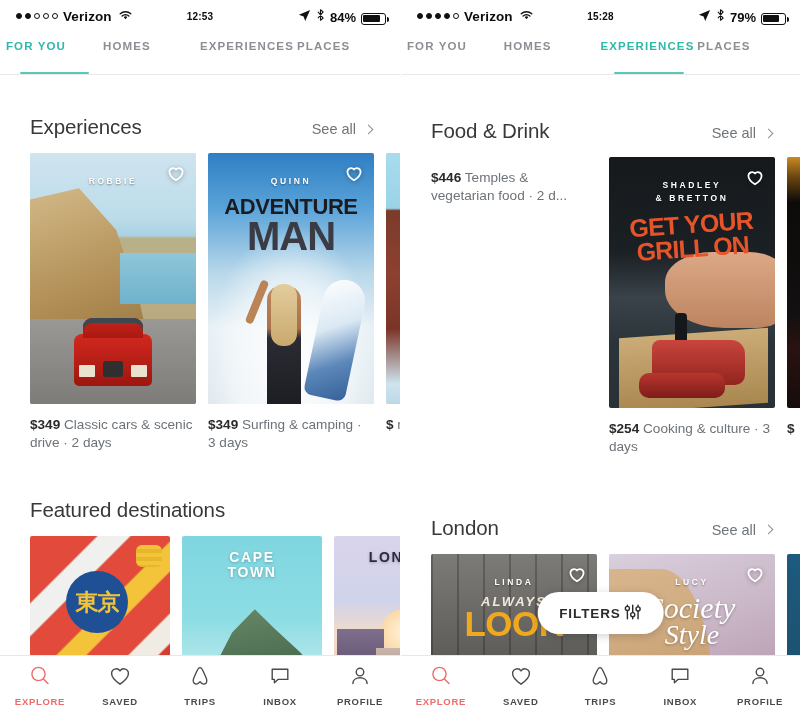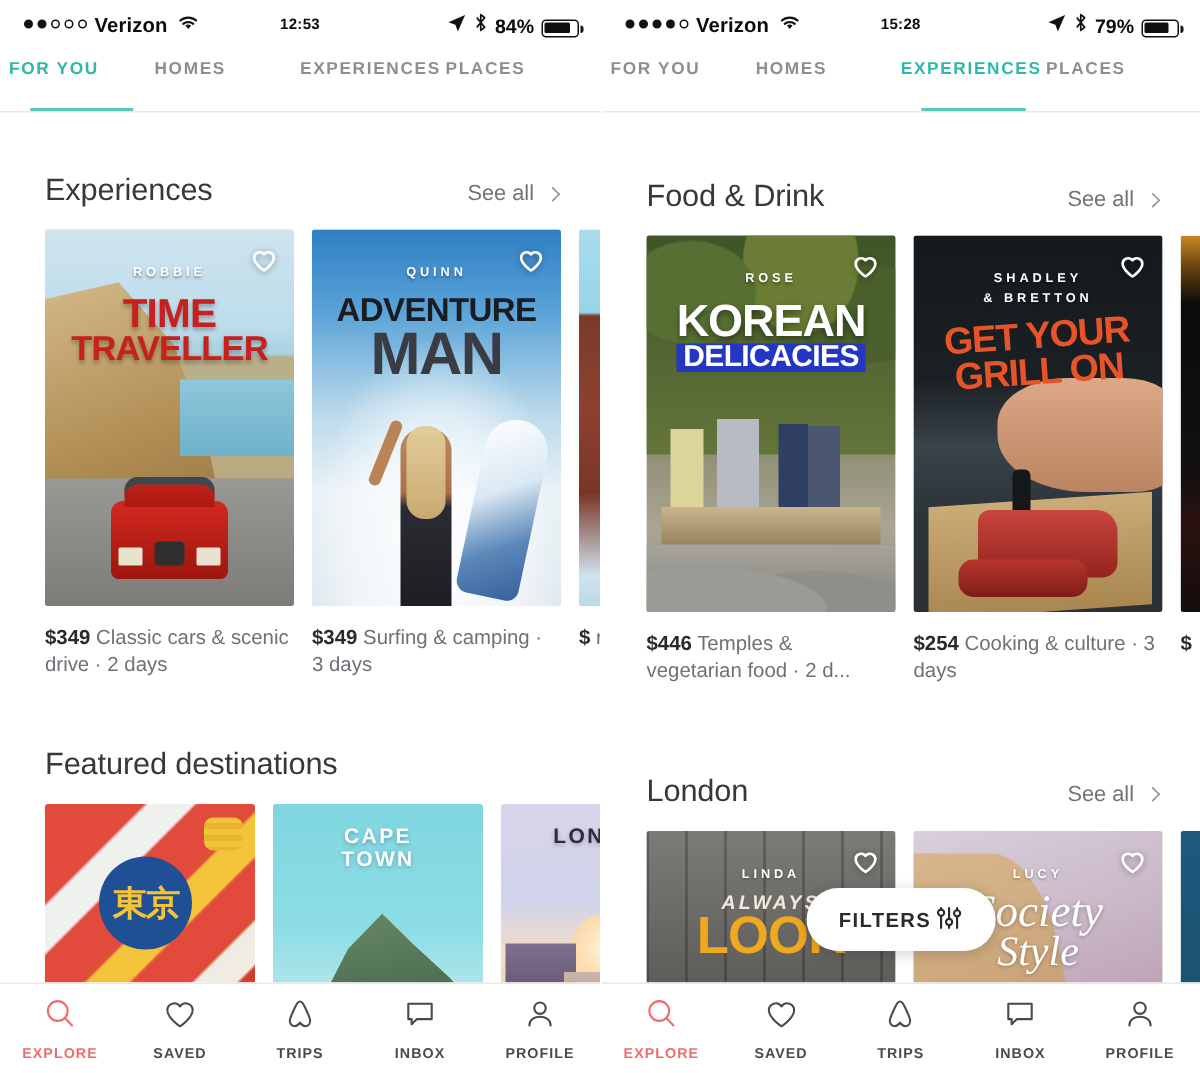--- a/index.html
+++ b/index.html
@@ -376,24 +376,20 @@
 
         <div class="card">
           <div class="poster">
             <div class="art art-time">
               <div class="cliff"></div>
                 <div class="sea"></div>
                 <div class="road"></div>
                 <div class="car"></div>
             </div>
             <div class="byline">ROBBIE</div>
-            <div class="headline">
-              <span style="font-size:27px;font-weight:700;color:#c8201c;letter-spacing:-.5px;text-shadow:0 2px 3px rgba(0,0,0,.3)">TIME</span>
-              <span style="font-size:23px;font-weight:700;color:#c8201c;letter-spacing:-.6px;text-shadow:0 2px 3px rgba(0,0,0,.3)">TRAVELLER</span>
-            </div>
             <span class="heart">
               <svg width="22" height="22" viewBox="0 0 24 24">
                   <path d="M12 20s-7.2-4.6-7.2-9.4A4.1 4.1 0 0112 8.2a4.1 4.1 0 017.2 2.4C19.2 15.4 12 20 12 20z" fill="none" stroke="#fff" stroke-width="1.9" stroke-linejoin="round"></path>
                 </svg>
             </span>
           </div>
           <div class="meta">
             <b>$349</b>
             <span>Classic cars &amp; scenic drive · 2 days</span>
           </div>
@@ -569,38 +565,20 @@
         <div class="sec-title">Food &amp; Drink</div>
         <div class="see-all">
           <span>See all</span>
           <i class="chev"></i>
         </div>
       </div>
 
       <div class="row">
 
         <div class="card">
-          <div class="poster">
-            <div class="art art-korean">
-              <div class="tree"></div>
-                <div class="people"></div>
-                <div class="table"></div>
-                <div class="rocks"></div>
-            </div>
-            <div class="byline">ROSE</div>
-            <div class="headline">
-              <span style="font-size:30px;font-weight:700;color:#fff;letter-spacing:-.7px;text-shadow:0 2px 4px rgba(0,0,0,.45)">KOREAN</span>
-              <span style="font-size:20px;font-weight:700;color:#fff;letter-spacing:-.4px;background:#2436c4;display:inline-block;padding:0 4px;text-shadow:none">DELICACIES</span>
-            </div>
-            <span class="heart">
-              <svg width="22" height="22" viewBox="0 0 24 24">
-                  <path d="M12 20s-7.2-4.6-7.2-9.4A4.1 4.1 0 0112 8.2a4.1 4.1 0 017.2 2.4C19.2 15.4 12 20 12 20z" fill="none" stroke="#fff" stroke-width="1.9" stroke-linejoin="round"></path>
-                </svg>
-            </span>
-          </div>
           <div class="meta">
             <b>$446</b>
             <span>Temples &amp; vegetarian food · 2 d...</span>
           </div>
         </div>
 
         <div class="card">
           <div class="poster">
             <div class="art art-grill">
               <div class="board"></div>

